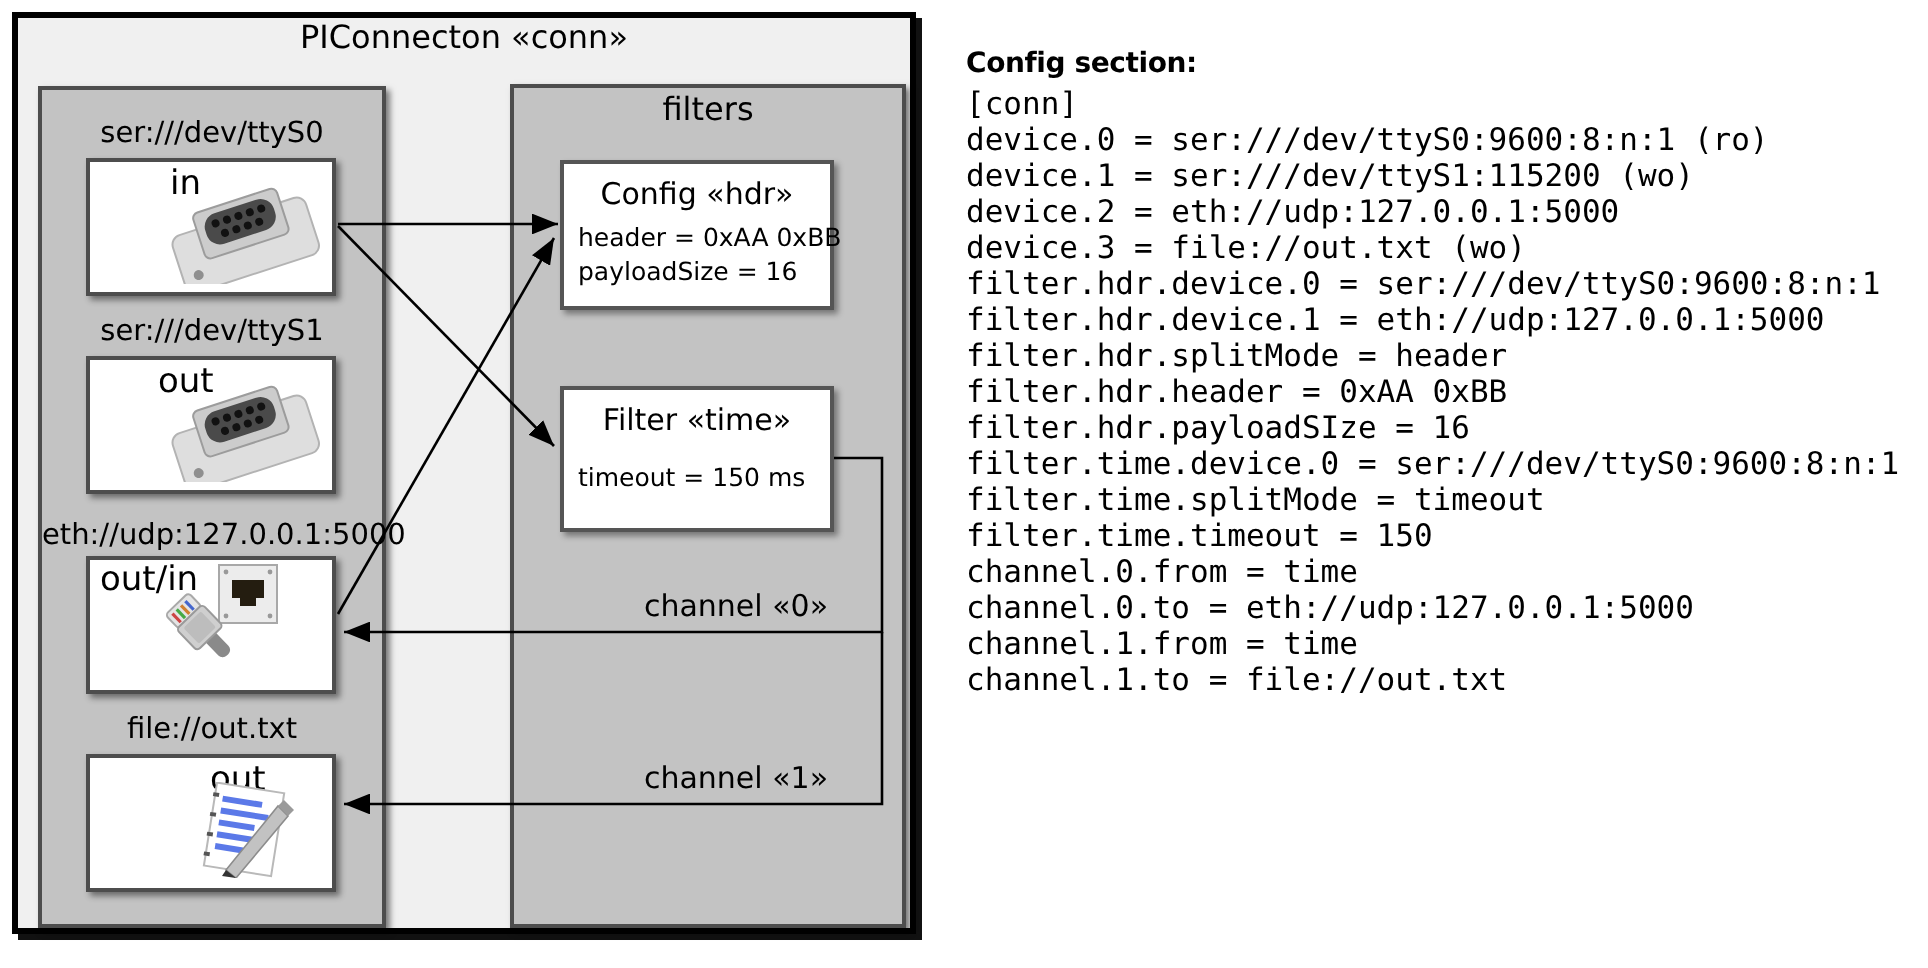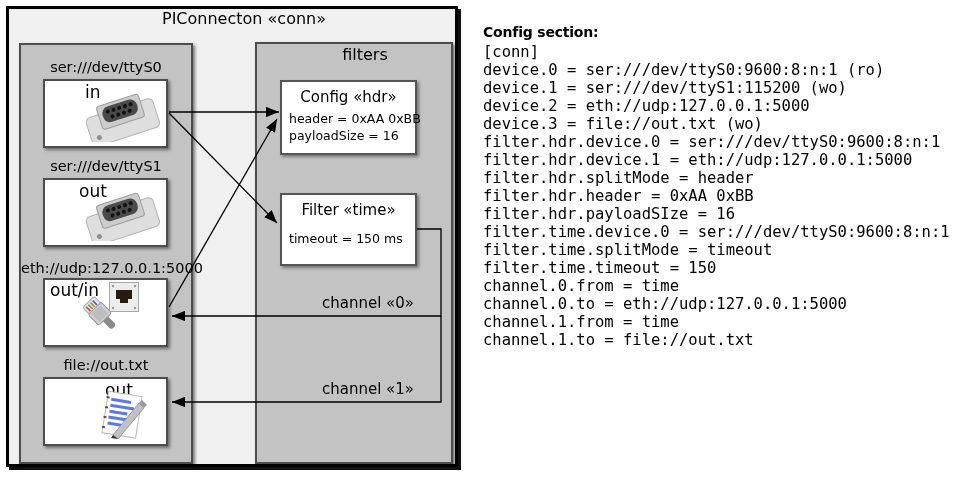--- a/index.html
+++ b/index.html
@@ -4,28 +4,28 @@
 <style>
   html,body{margin:0;padding:0;background:#fff;}
   .stage{position:relative;width:964px;height:484px;background:#fff;
          font-family:"DejaVu Sans",sans-serif;color:#000;overflow:hidden;}
   .abs{position:absolute;}
 
   
   .outer-box{left:6px;top:6px;width:452px;height:461px;box-sizing:border-box;
              background:#f0f0f0;border:3px solid #000;box-shadow:3px 3px 0 #111;}
   .diagram-title{left:6px;top:10px;width:452px;text-align:center;
-                 font-size:16px;line-height:18px;padding-left:12px;}
+                 font-size:16px;line-height:18px;}
 
   
   .panel{box-sizing:border-box;background:#c3c3c3;border:2px solid #4d4d4d;
          box-shadow:2px 2px 3px rgba(0,0,0,.5);}
   .devices-panel{left:19px;top:43px;width:174px;height:421px;}
   .filters-panel{left:255px;top:42px;width:198px;height:422px;}
-  .filters-title{left:255px;top:45px;width:198px;text-align:center;font-size:16px;padding-left:11px;}
+  .filters-title{left:255px;top:45px;width:198px;text-align:center;font-size:16px;}
 
   
   .dev-label{left:21px;width:170px;text-align:center;font-size:14.5px;line-height:17px;}
   .dev-box{left:43px;width:125px;height:69px;box-sizing:border-box;background:#fff;
            border:2px solid #4d4d4d;box-shadow:2px 2px 3px rgba(0,0,0,.45);}
   .port-label{font-size:17px;line-height:19px;}
 
   
   .filter-box{width:137px;box-sizing:border-box;background:#fff;border:2px solid #555;
               box-shadow:2px 2px 3px rgba(0,0,0,.4);}

